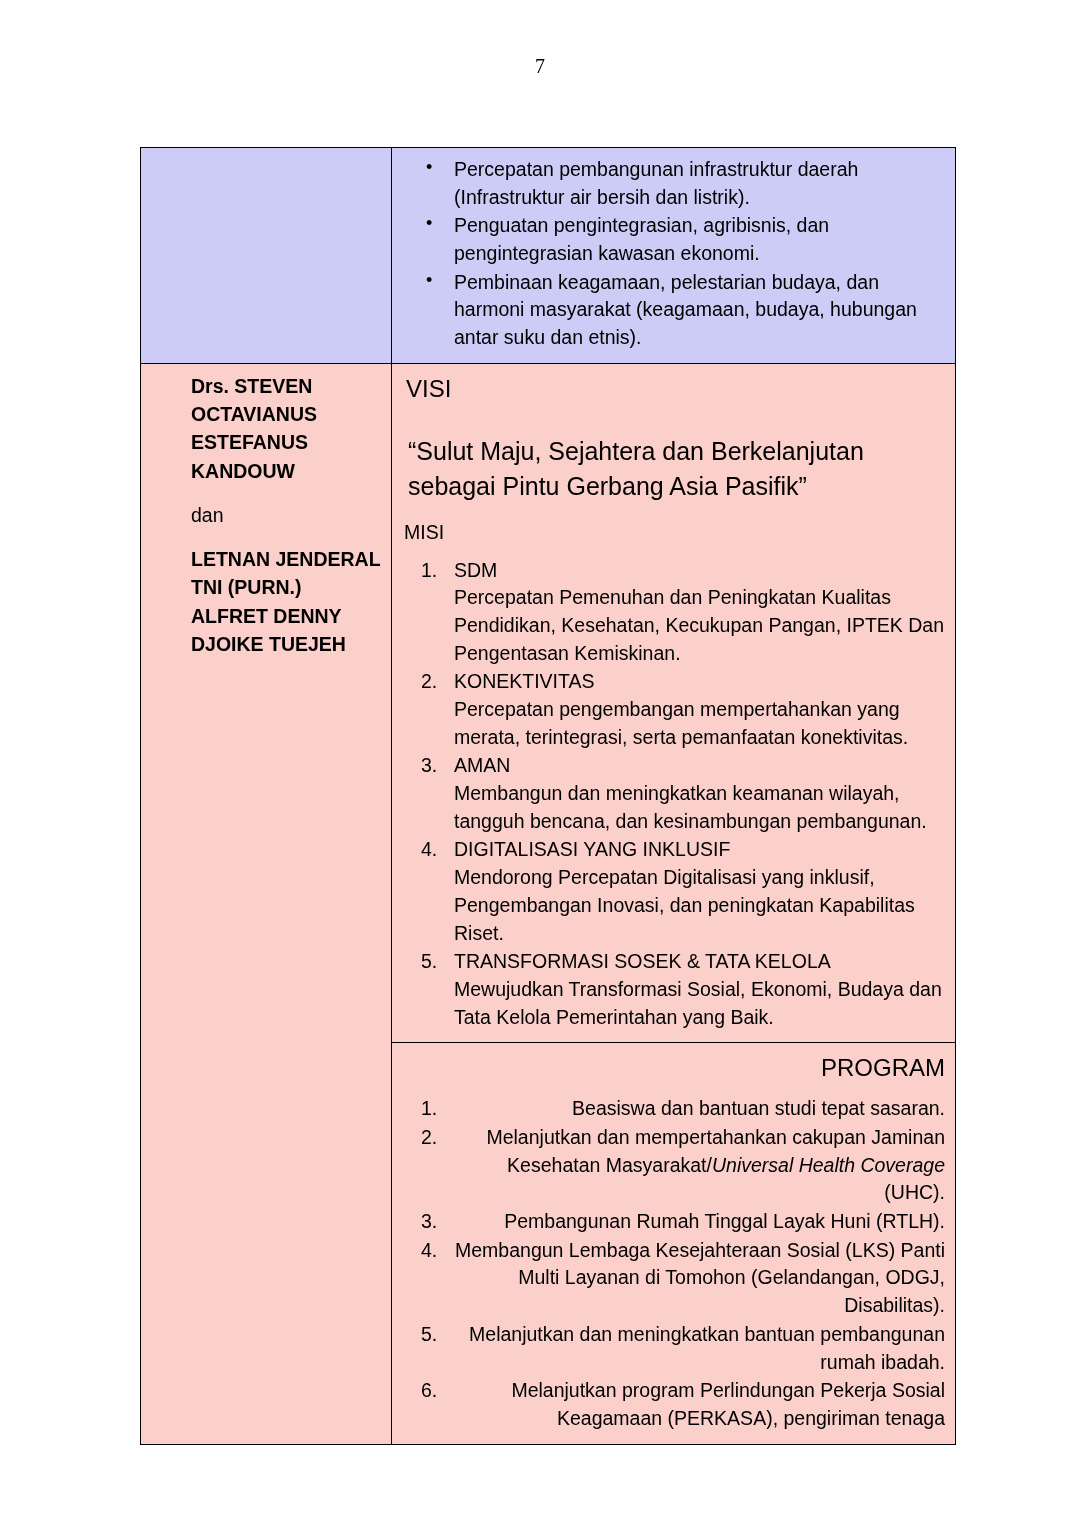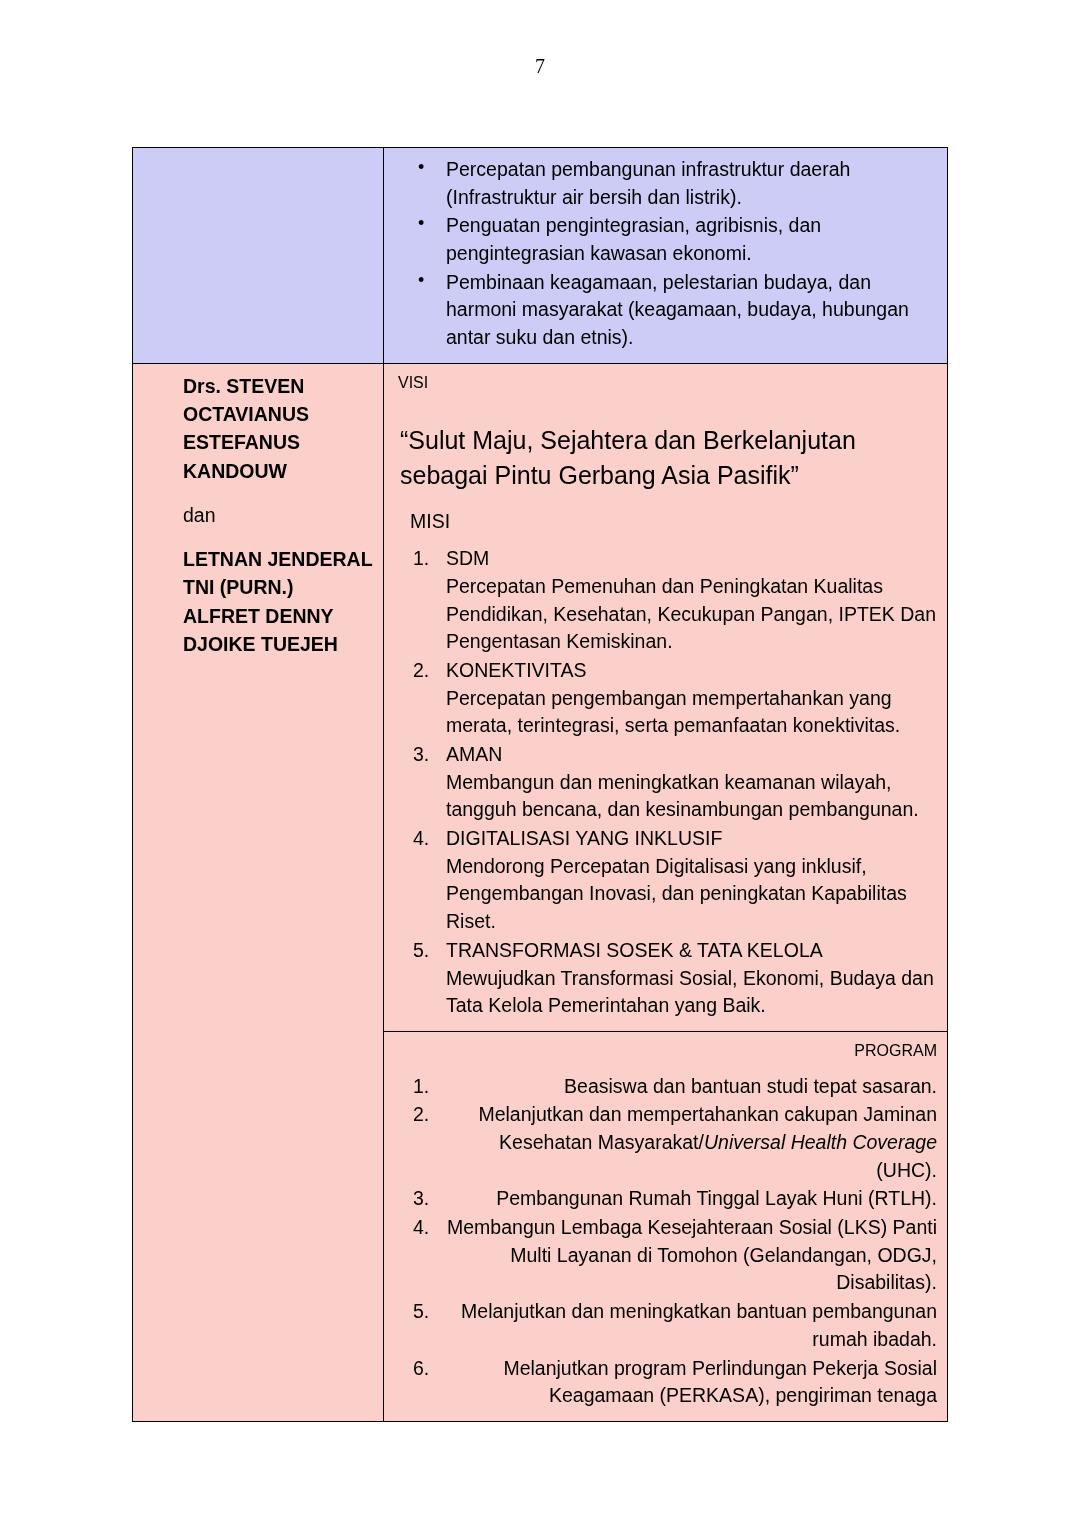--- a/index.html
+++ b/index.html
@@ -25,21 +25,21 @@
     top: 55px;
     left: 0;
     width: 1080px;
     text-align: center;
     font-size: 20px;
     font-family: "Liberation Serif", serif;
   }
   table.doc-table {
     position: absolute;
     top: 147px;
-    left: 132px;
+    left: 140px;
     width: 815px;
     border-collapse: collapse;
     table-layout: fixed;
   }
   table.doc-table td {
     border: 1px solid #000000;
     vertical-align: top;
     padding: 8px 10px 10px 10px;
     font-size: 19.5px;
     line-height: 1.42;
@@ -76,29 +76,29 @@
   .name-block .bold {
     font-weight: bold;
   }
   .name-block .plain {
     font-weight: normal;
     margin: 16px 0 16px 0;
   }
 
   .heading {
     margin: 0 0 0 4px;
-    font-size: 16px;
+    font-size: 24px;
   }
   .quote {
     margin: 28px 0 14px 6px;
     font-size: 25px;
     line-height: 1.42;
   }
   .subheading {
-    margin: 0 0 0 16px;
+    margin: 0 0 0 2px;
     font-size: 19.5px;
   }
   ol.numlist {
     margin: 10px 0 0 0;
     padding: 0 0 0 52px;
     list-style: none;
     counter-reset: li;
   }
   ol.numlist > li {
     position: relative;

